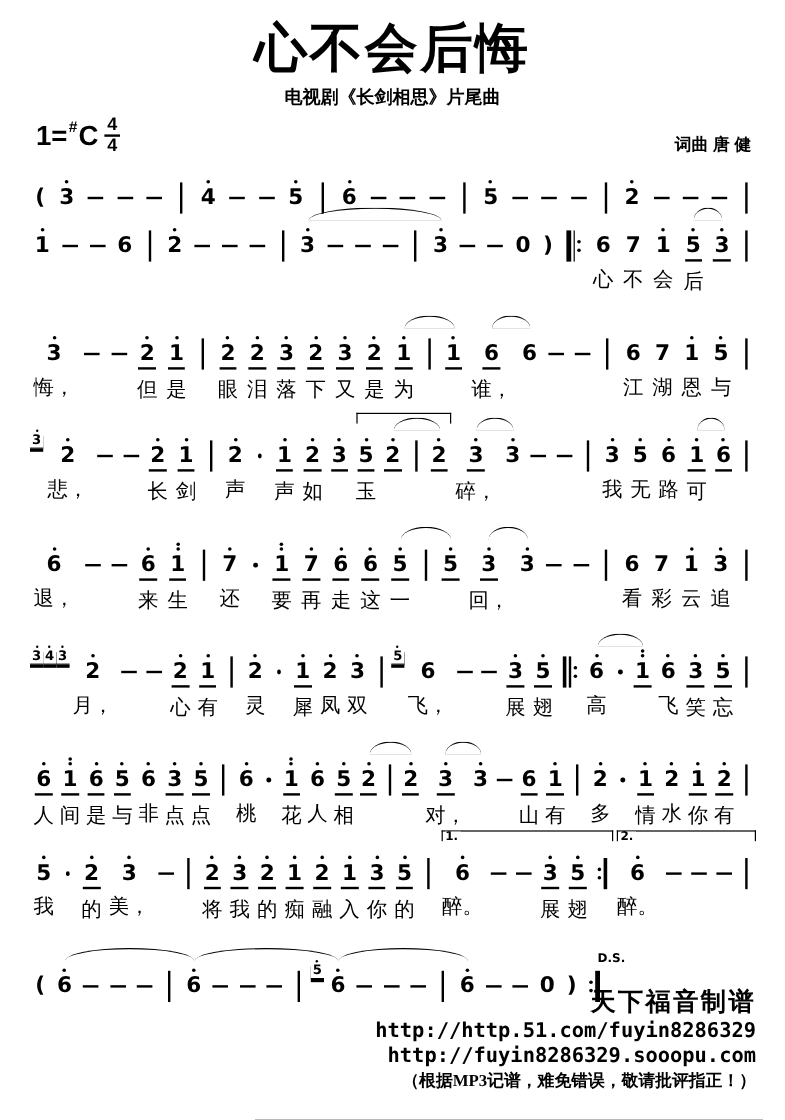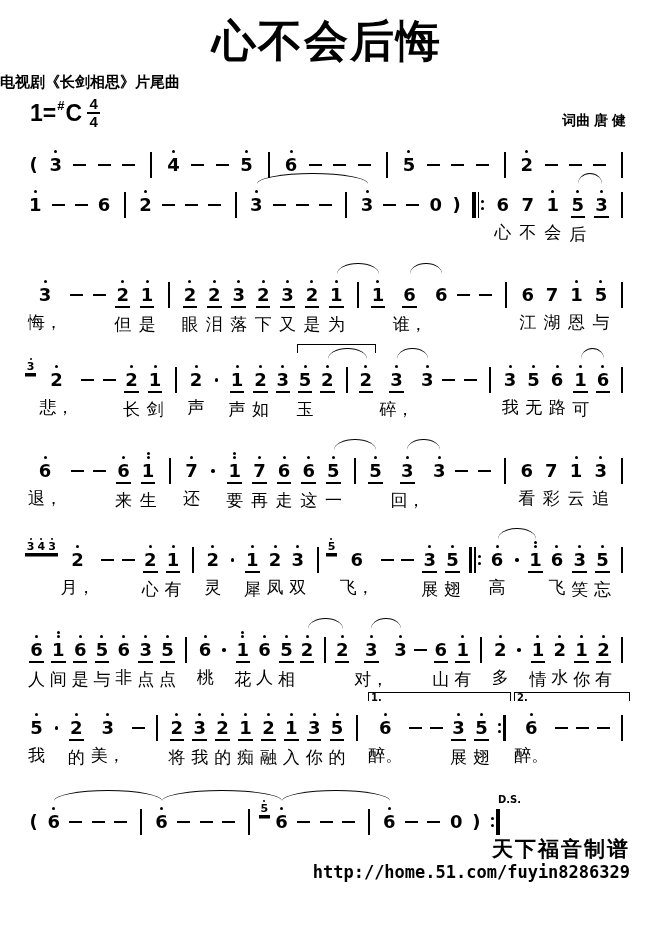--- a/index.html
+++ b/index.html
@@ -1,21 +1,21 @@
 <!DOCTYPE html>
 <html><head>
 <meta charset="utf-8">
 <style>
   html,body{margin:0;padding:0;background:#888;}
   .page{position:relative;width:654px;height:933px;background:#ffffff;margin:0 auto;overflow:hidden;
         font-family:"Liberation Sans",sans-serif;color:#000;}
   
   .title{margin:0;padding-top:14px;text-align:center;font-size:44px;line-height:54px;font-weight:bold;
          letter-spacing:2px;font-family:"Liberation Sans",sans-serif;}
-  .subtitle{text-align:left;font-size:15px;font-weight:bold;line-height:20px;padding-top:4px;}
+  .subtitle{text-align:center;font-size:15px;font-weight:bold;line-height:20px;padding-top:4px;}
   .performer{text-align:center;font-size:15px;font-weight:bold;line-height:20px;}
   .keysig{position:absolute;top:97px;left:30px;font-size:23px;font-weight:bold;display:flex;align-items:center;}
   .keysig sup{font-size:13px;position:relative;top:-8px;margin:0 1px;}
   .frac{display:inline-flex;flex-direction:column;align-items:center;margin-left:5px;font-size:15px;line-height:14px;}
   .fracline{width:13px;height:2px;background:#000;margin:1px 0;}
   .credit{position:absolute;top:112px;right:28px;font-size:14px;font-weight:bold;}
   
   .score-line{position:absolute;left:28px;width:600px;}
   .line-1{top:128px}.line-2{top:168px}.line-3{top:258px}.line-4{top:343px}
   .line-5{top:434px}.line-6{top:523px}.line-7{top:613px}.line-8{top:691px}.line-9{top:785px}
@@ -43,21 +43,21 @@
   .rdots{display:flex;flex-direction:column;justify-content:center;margin:0 1px;}
   .rd{width:3px;height:3px;border-radius:50%;background:#000;margin:2px 0;display:block;}
   .arc{position:absolute;top:5px;height:10px;border-top:1.6px solid #000;
        border-radius:50% 50% 0 0 / 100% 100% 0 0;}
   .bracket{position:absolute;top:1px;height:8px;border-top:1.5px solid #000;
            border-left:1.5px solid #000;border-right:1.5px solid #000;}
   .bracket-label{position:absolute;left:2px;top:0;font-family:"DejaVu Sans",sans-serif;
                  font-weight:bold;font-size:10px;line-height:10px;background:#fff;padding-right:2px;}
   
   .ds{position:absolute;top:794px;left:498px;font-family:"DejaVu Sans",sans-serif;font-weight:bold;font-size:10px;}
-  .footer{position:absolute;top:823px;right:24px;text-align:right;margin-top:13px;}
+  .footer{position:absolute;top:823px;right:24px;text-align:right;}
   .studio{font-size:21px;font-weight:bold;letter-spacing:2px;line-height:26px;font-family:"Liberation Sans",sans-serif;}
   .url{font-family:"DejaVu Sans Mono","Liberation Mono",monospace;font-weight:bold;font-size:17px;line-height:21px;}
   .note{font-family:"Liberation Serif",serif;font-weight:bold;font-size:14px;line-height:20px;margin-top:1px;}
 </style>
 </head>
 <body>
 
 <div class="page">
 
   <h1 class="title">心不会后悔</h1>
@@ -1740,16 +1740,18 @@
         <div class="arc" style="left: 25.5px; width: 108px;"></div>
         <div class="arc" style="left: 133.5px; width: 120px;"></div>
         <div class="arc" style="left: 253.5px; width: 108px;"></div>
       </div>
     </div>
 
   <div class="ds">D.S.</div>
 
   <div class="footer">
     <div class="studio">天下福音制谱</div>
-    <div class="url">http://home.51.com/fuyin8286329</div>
+    <div class="url">http://http.51.com/fuyin8286329</div>
+    <div class="url">http://fuyin8286329.sooopu.com</div>
+    <div class="note">（根据MP3记谱，难免错误，敬请批评指正！）</div>
   </div>
 
 </div>
 
 </body></html>

